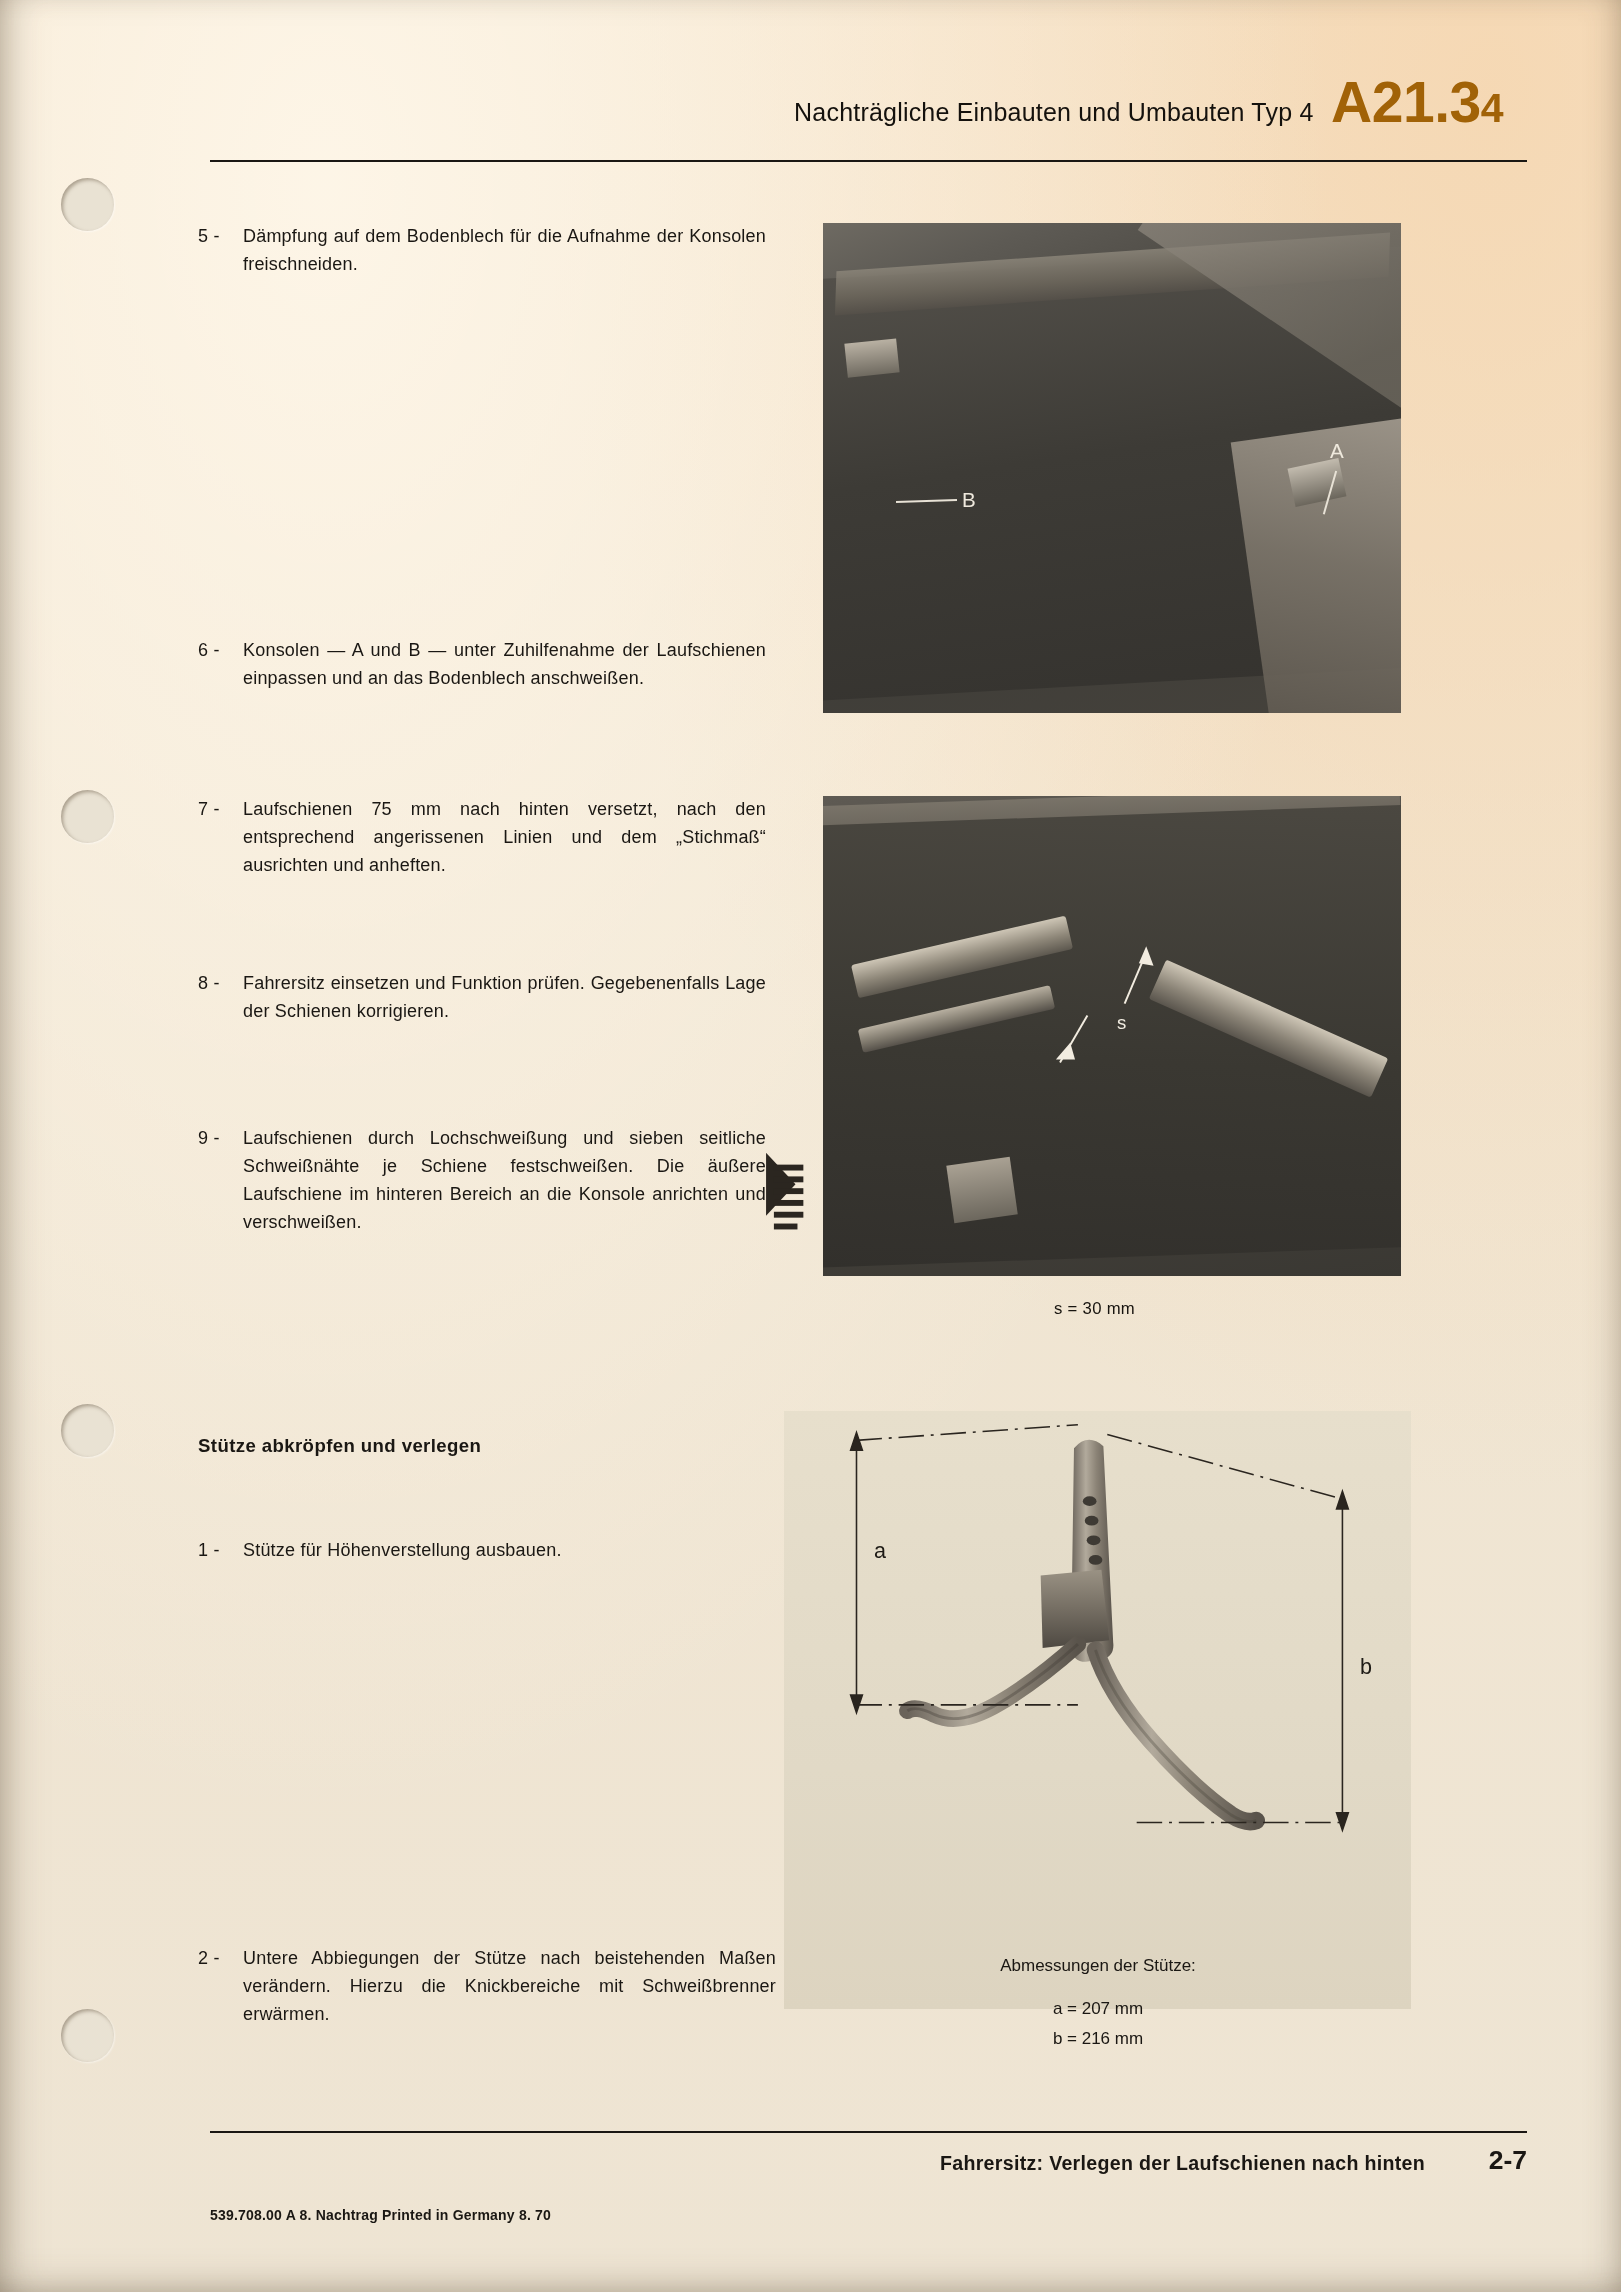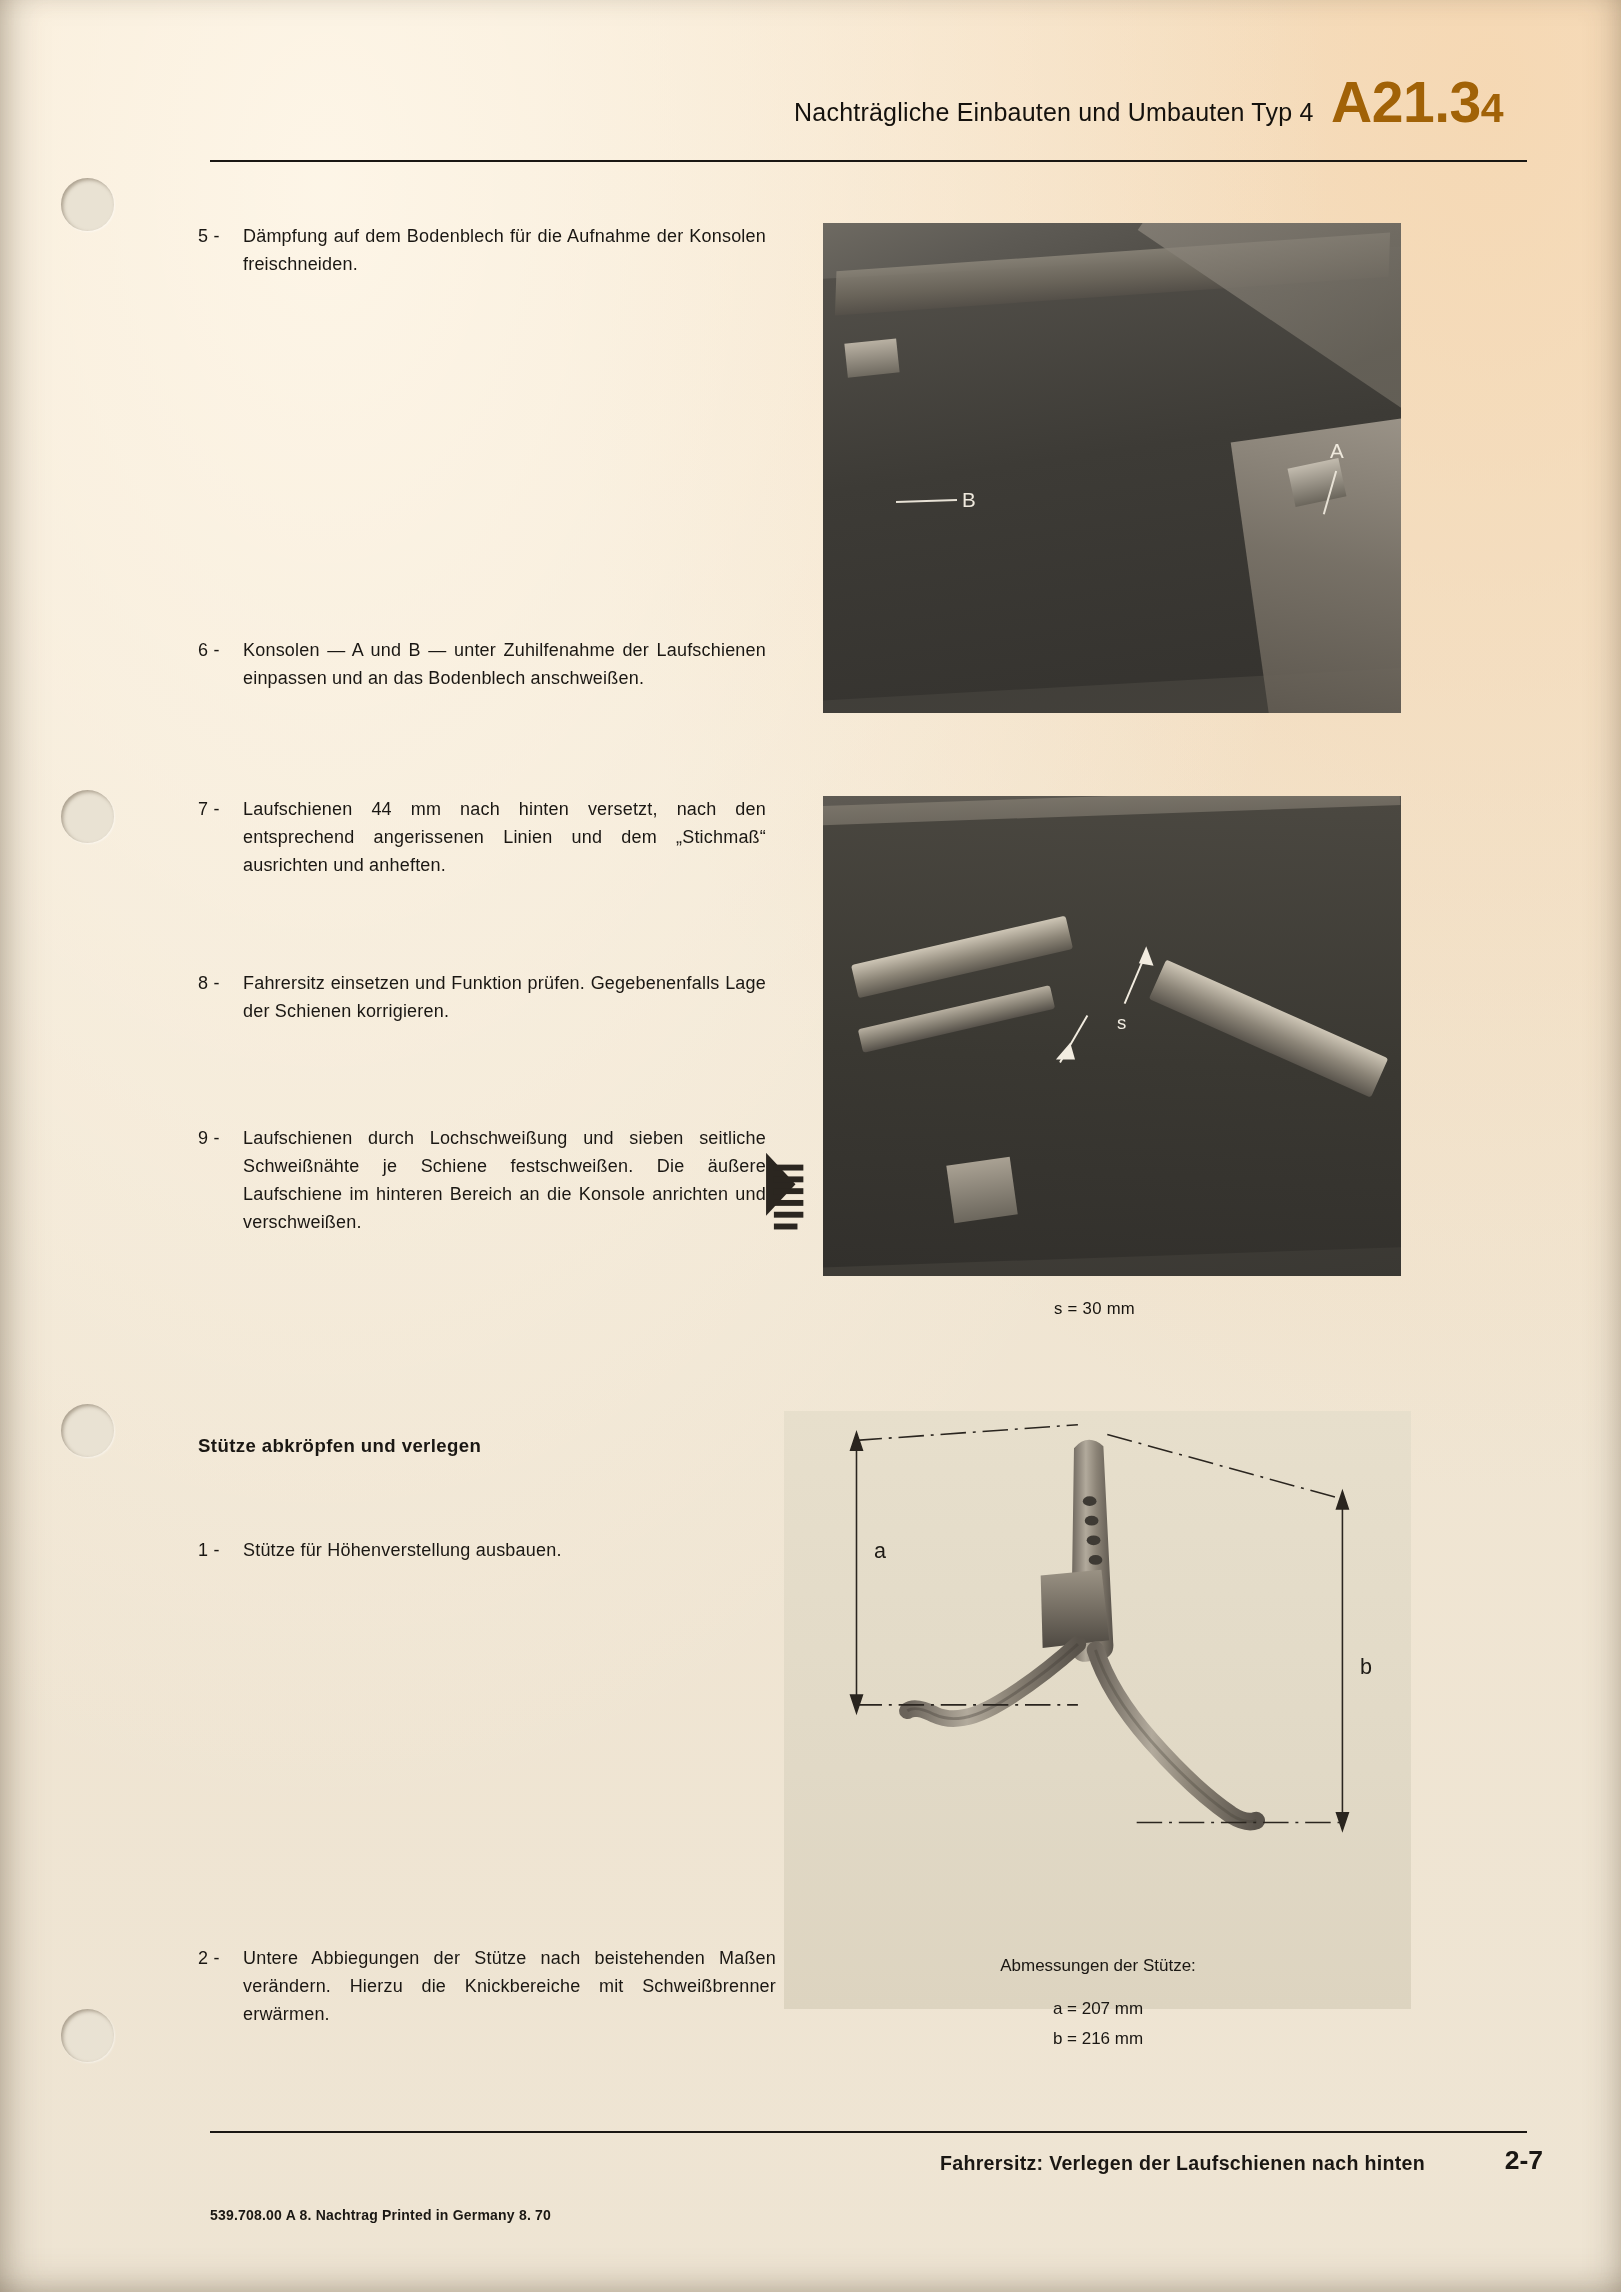--- a/index.html
+++ b/index.html
@@ -250,21 +250,21 @@
   .footer-title {
     position: absolute;
     right: 196px;
     top: 2152px;
     font-size: 19.6px;
     font-weight: bold;
     letter-spacing: 0.3px;
   }
   .footer-page {
     position: absolute;
-    right: 78px;
+    right: 94px;
     top: 2145px;
     font-size: 26.5px;
     font-weight: bold;
   }
   .footer-print {
     position: absolute;
     left: 210px;
     top: 2207px;
     font-size: 14px;
     font-weight: bold;
@@ -314,21 +314,21 @@
     <div class="txt">Dämpfung auf dem Bodenblech für die Aufnahme der Konsolen freischneiden.</div>
   </div>
 
   <div class="step pos-6">
     <div class="num">6 -</div>
     <div class="txt">Konsolen — A und B — unter Zuhilfenahme der Laufschienen einpassen und an das Bodenblech anschweißen.</div>
   </div>
 
   <div class="step pos-7">
     <div class="num">7 -</div>
-    <div class="txt">Laufschienen 44 mm nach hinten versetzt, nach den entsprechend angerissenen Linien und dem „Stichmaß“ ausrichten und anheften.</div>
+    <div class="txt">Laufschienen 75 mm nach hinten versetzt, nach den entsprechend angerissenen Linien und dem „Stichmaß“ ausrichten und anheften.</div>
   </div>
 
   <div class="step pos-8">
     <div class="num">8 -</div>
     <div class="txt">Fahrersitz einsetzen und Funktion prüfen. Gegebenenfalls Lage der Schienen korrigieren.</div>
   </div>
 
   <div class="step pos-9">
     <div class="num">9 -</div>
     <div class="txt">Laufschienen durch Lochschweißung und sieben seitliche Schweißnähte je Schiene festschweißen. Die äußere Laufschiene im hinteren Bereich an die Konsole anrichten und verschweißen.</div>

